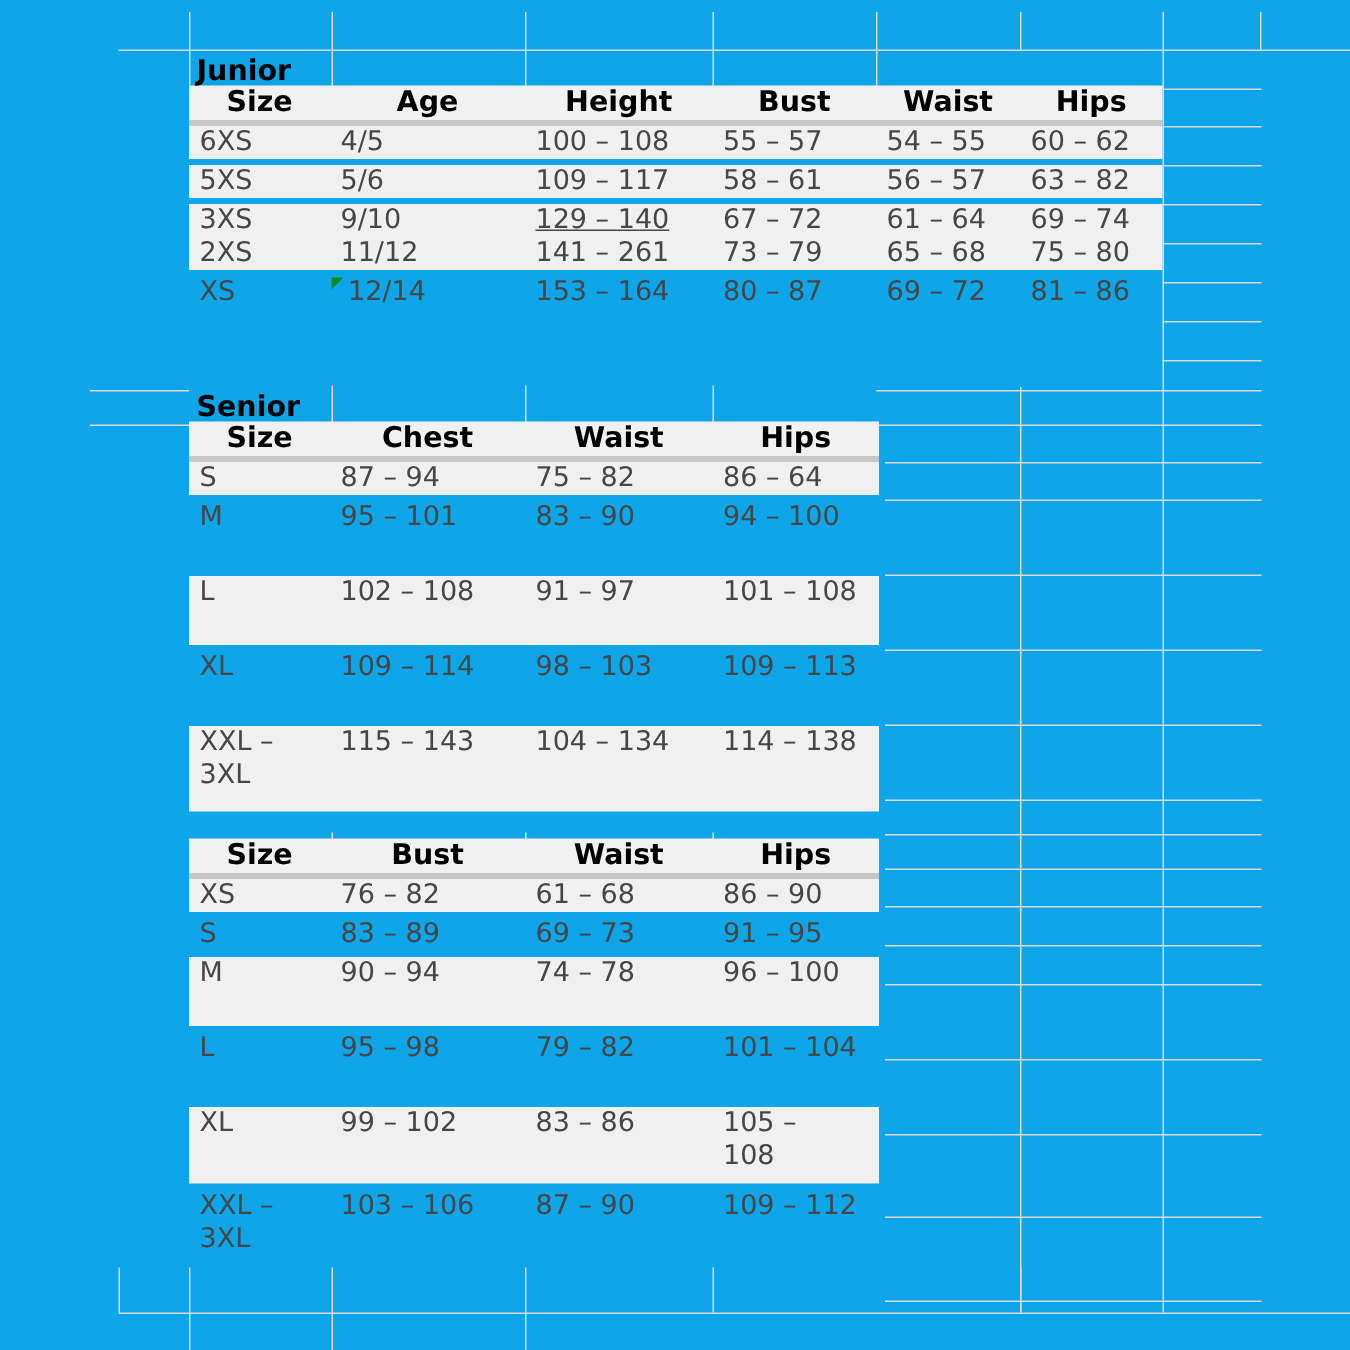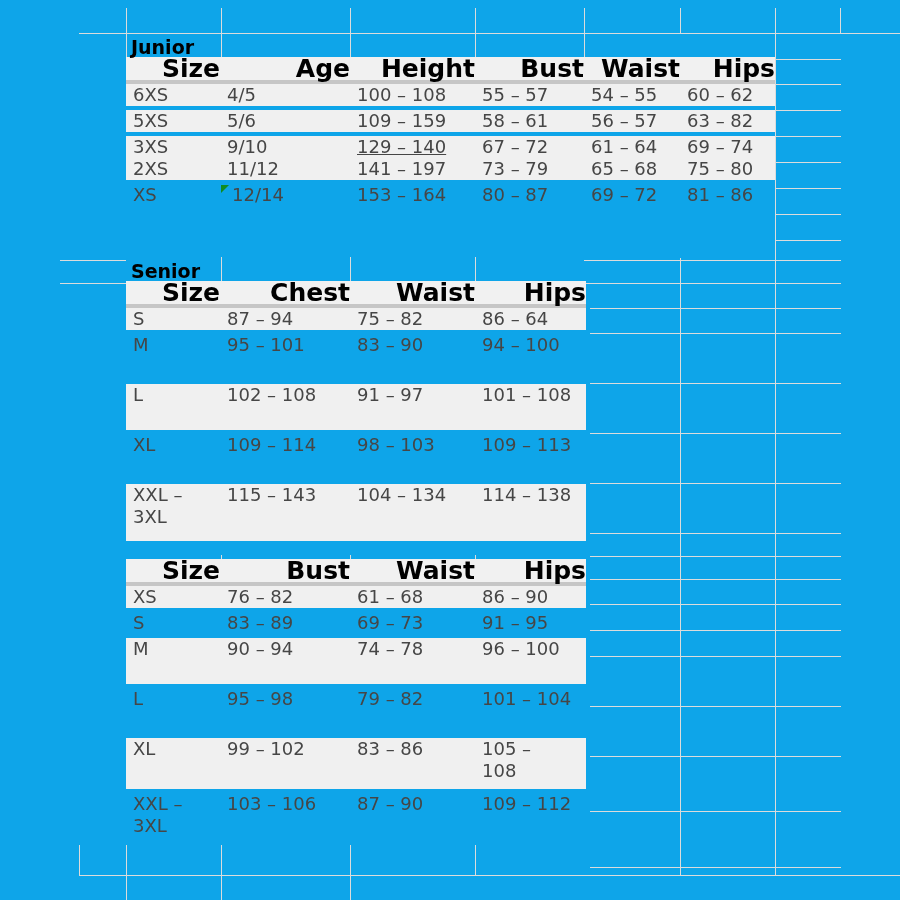--- a/index.html
+++ b/index.html
@@ -10,22 +10,22 @@
     --gridline:#dcdcdc;--hdr-text:#000;--data-text:#464646;--flag:#108c21;
   }
   .gl{position:absolute;background:var(--gridline);}
   .tbl{position:absolute;}
   .tbl-title{
     font-weight:bold;font-size:19px;color:var(--hdr-text);
     padding-left:5px;display:flex;align-items:flex-end;line-height:20px;
   }
   .hdr{display:flex;background:var(--hdr-fill);height:23px;}
   .hdr-cell{
-    font-weight:bold;font-size:25px;color:var(--hdr-text);
-    text-align:right;line-height:23px;box-sizing:border-box;flex:none;
+    font-weight:bold;font-size:19px;color:var(--hdr-text);
+    text-align:center;line-height:23px;box-sizing:border-box;flex:none;
   }
   .hdr-line{height:4px;background:var(--hdr-underline);}
   .row{display:flex;align-items:flex-start;}
   .row.fill{background:var(--stripe);}
   .cell{
     position:relative;flex:none;box-sizing:border-box;
     font-size:18px;color:var(--data-text);line-height:22px;
     padding:0 0 0 7px;white-space:pre-line;
   }
   .flag{
@@ -105,37 +105,37 @@
           <div class="cell" style="width: 94px;"><span>6XS</span></div>
           <div class="cell" style="width: 130px;"><span>4/5</span></div>
           <div class="cell" style="width: 125px;"><span>100 – 108</span></div>
           <div class="cell" style="width: 109px;"><span>55 – 57</span></div>
           <div class="cell" style="width: 96px;"><span>54 – 55</span></div>
           <div class="cell" style="width: 95px;"><span>60 – 62</span></div>
         </div>
         <div class="row fill" style="height: 22px; margin-bottom: 4px;">
           <div class="cell" style="width: 94px;"><span>5XS</span></div>
           <div class="cell" style="width: 130px;"><span>5/6</span></div>
-          <div class="cell" style="width: 125px;"><span>109 – 159</span></div>
+          <div class="cell" style="width: 125px;"><span>109 – 117</span></div>
           <div class="cell" style="width: 109px;"><span>58 – 61</span></div>
           <div class="cell" style="width: 96px;"><span>56 – 57</span></div>
           <div class="cell" style="width: 95px;"><span>63 – 82</span></div>
         </div>
         <div class="row fill" style="height: 22px; margin-bottom: 0;">
           <div class="cell" style="width: 94px;"><span>3XS</span></div>
           <div class="cell" style="width: 130px;"><span>9/10</span></div>
           <div class="cell" style="width: 125px; text-decoration: underline;"><span>129 – 140</span></div>
           <div class="cell" style="width: 109px;"><span>67 – 72</span></div>
           <div class="cell" style="width: 96px;"><span>61 – 64</span></div>
           <div class="cell" style="width: 95px;"><span>69 – 74</span></div>
         </div>
         <div class="row fill" style="height: 22px; margin-bottom: 4px;">
           <div class="cell" style="width: 94px;"><span>2XS</span></div>
           <div class="cell" style="width: 130px;"><span>11/12</span></div>
-          <div class="cell" style="width: 125px;"><span>141 – 197</span></div>
+          <div class="cell" style="width: 125px;"><span>141 – 261</span></div>
           <div class="cell" style="width: 109px;"><span>73 – 79</span></div>
           <div class="cell" style="width: 96px;"><span>65 – 68</span></div>
           <div class="cell" style="width: 95px;"><span>75 – 80</span></div>
         </div>
         <div class="row" style="height: 22px; margin-bottom: 0px;">
           <div class="cell" style="width: 94px;"><span>XS</span></div>
           <div class="cell" style="width: 130px; padding-left: 12px;"><div class="flag"></div><span>12/14</span></div>
           <div class="cell" style="width: 125px;"><span>153 – 164</span></div>
           <div class="cell" style="width: 109px;"><span>80 – 87</span></div>
           <div class="cell" style="width: 96px;"><span>69 – 72</span></div>

